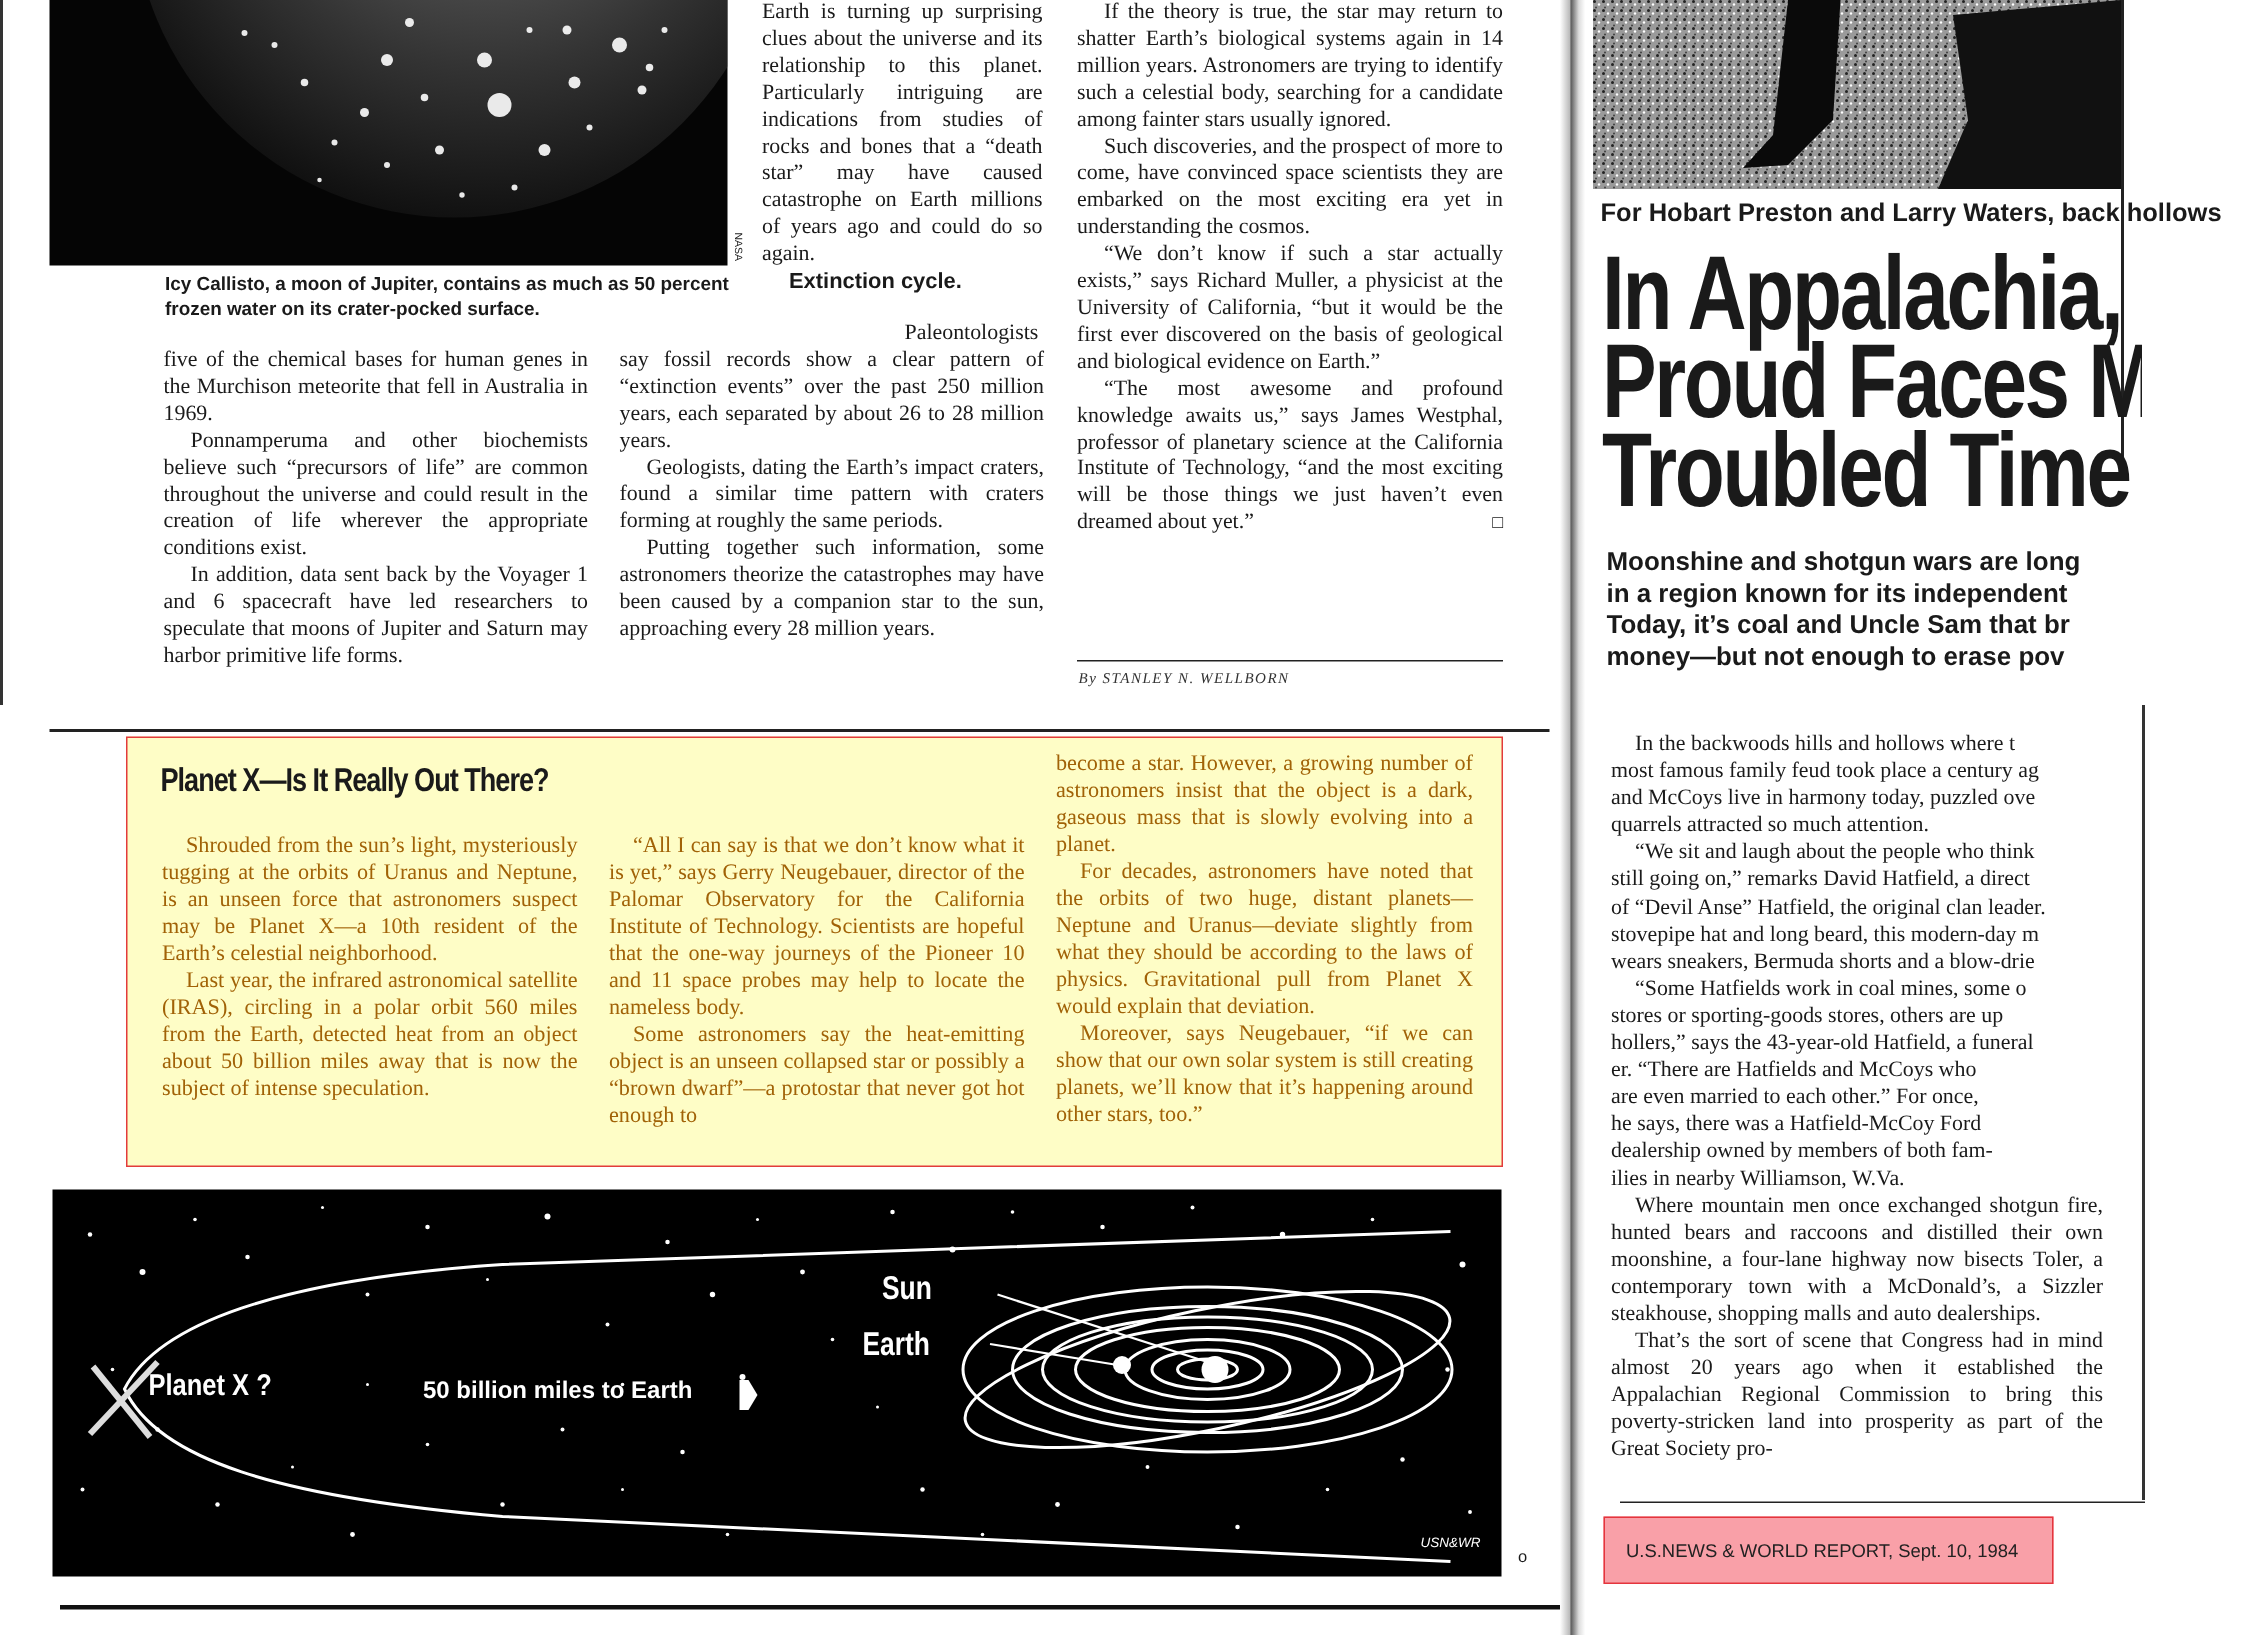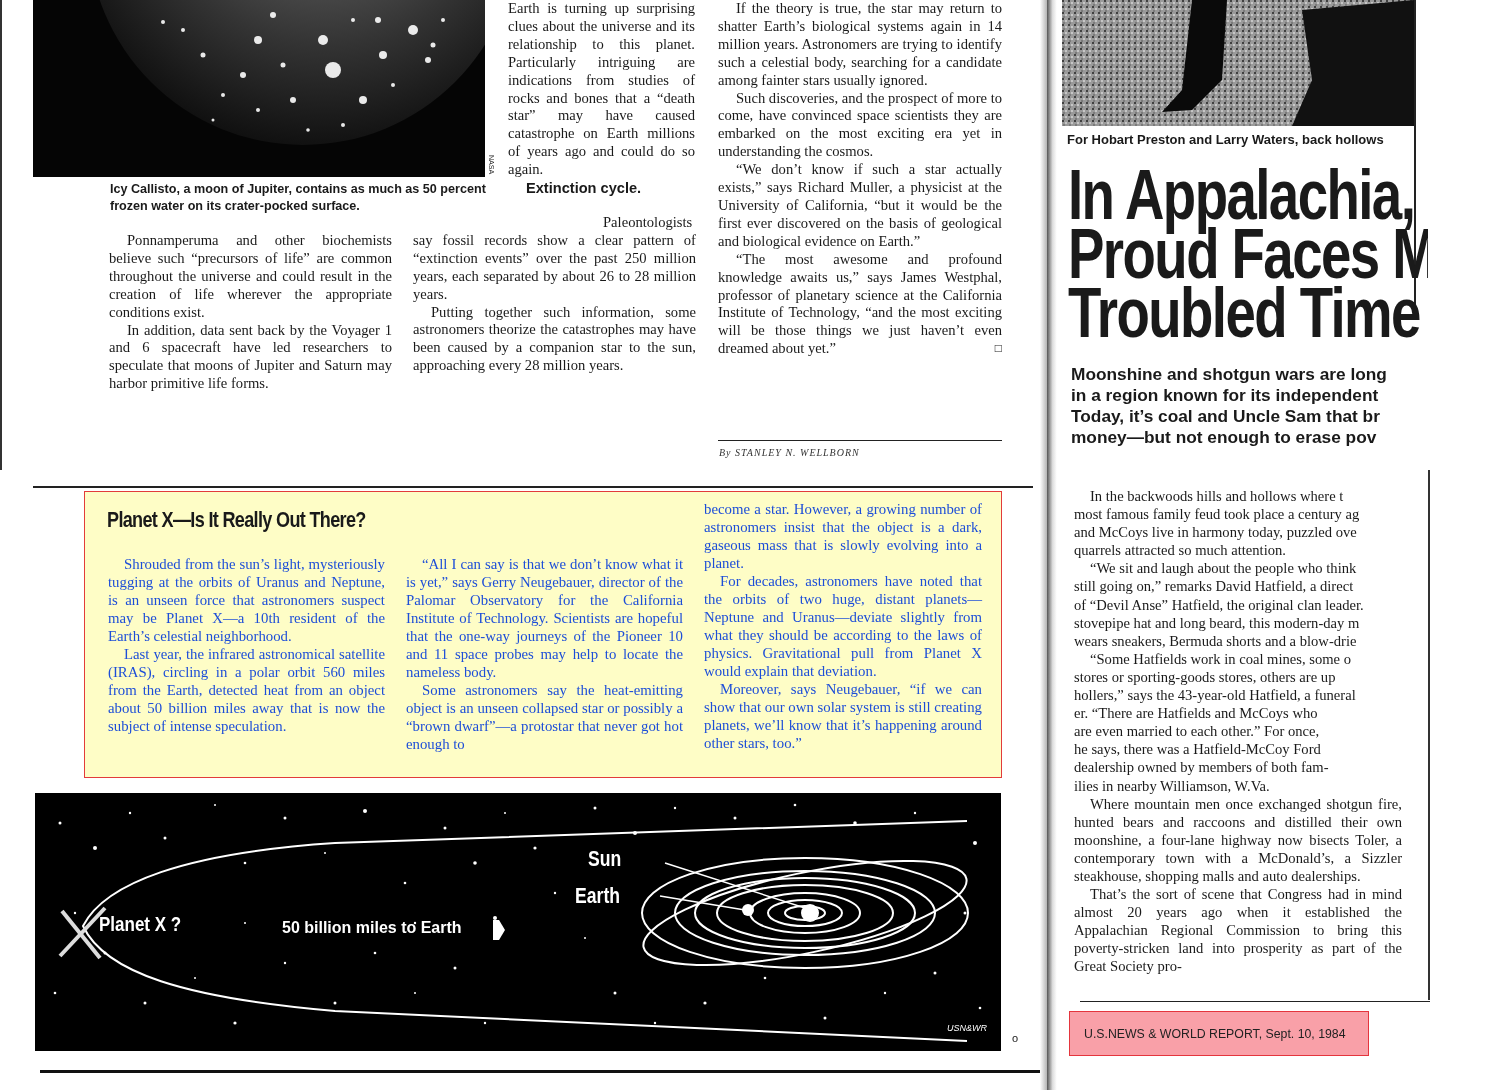--- a/index.html
+++ b/index.html
@@ -13,29 +13,29 @@
   #callisto{left:33px;top:0;width:452px;height:177px;background:#050505;overflow:hidden;}
   #callisto-caption{left:110px;top:181px;width:385px;font-size:12.6px;font-weight:bold;line-height:17px;}
   .credit{font-size:7px;color:#222;writing-mode:vertical-rl;}
   
   #left-rule{left:0;top:0;width:2px;height:470px;background:#333;}
   
   .rule{background:#222;}
   
   #planetx-box{left:84px;top:491px;width:918px;height:287px;background:#fefdc6;border:1.5px solid #e23b3b;box-sizing:border-box;}
   #planetx-title{left:107px;top:507px;font-family:"Liberation Sans","DejaVu Sans",sans-serif;font-weight:bold;font-size:22px;letter-spacing:-0.8px;transform:scaleX(0.82);transform-origin:left top;}
-  .boxcol p{margin:0;text-indent:16px;text-align:justify;font-size:14.8px;line-height:18px;color:#1d4ed8;}
+  .boxcol p{margin:0;text-indent:16px;text-align:justify;font-size:14.8px;line-height:18px;color:#a16207;}
   .boxcol p.noind{text-indent:0;}
   
   #diagram{left:35px;top:793px;width:966px;height:258px;background:#000;overflow:hidden;}
   #diagram svg{position:absolute;left:0;top:0;}
   .dlabel{position:absolute;color:#fff;font-family:"Liberation Sans","DejaVu Sans",sans-serif;font-weight:bold;}
   
   #right-photo{left:1062px;top:0;width:352px;height:126px;overflow:hidden;background:#333;}
-  #right-caption{left:1067px;top:132px;font-family:"Liberation Sans","DejaVu Sans",sans-serif;font-weight:bold;font-size:13px;white-space:nowrap;}
+  #right-caption{left:1067px;top:132px;font-family:"Liberation Sans","DejaVu Sans",sans-serif;font-weight:bold;font-size:17px;white-space:nowrap;}
   #headline{left:1068px;top:166px;width:360px;overflow:hidden;font-family:"Liberation Sans","DejaVu Sans",sans-serif;font-weight:bold;font-size:70px;line-height:59px;letter-spacing:-2px;white-space:nowrap;}
   #headline span{display:block;transform:scaleX(0.78);transform-origin:left top;}
   #deck{left:1071px;top:364px;width:350px;overflow:hidden;font-family:"Liberation Sans","DejaVu Sans",sans-serif;font-weight:bold;font-size:17.3px;line-height:21px;white-space:nowrap;}
   #right-body{left:1074px;top:487px;width:352px;overflow:hidden;}
   #right-body p{margin:0;text-indent:16px;font-size:14.6px;line-height:18.1px;white-space:nowrap;}
   #right-body p.wrap{white-space:normal;text-align:justify;width:328px;}
   #footer-badge{left:1069px;top:1011px;width:300px;height:45px;background:#f9a0a8;border:1px solid #e4353d;box-sizing:border-box;font-family:"Liberation Sans","DejaVu Sans",sans-serif;font-size:12.3px;color:#222;padding-left:14px;line-height:45px;}
   #gutter{left:1047px;top:0;width:14px;height:1090px;background:linear-gradient(90deg,#555 0,#888 15%,#ddd 40%,#fff 70%,#fff 100%);}
   #gutter-shadow{left:1040px;top:0;width:8px;height:1090px;background:linear-gradient(90deg,#fff,#aaa);}
 </style>
@@ -79,30 +79,32 @@
       <circle cx="180" cy="120" r="1.5"></circle>
         <circle cx="225" cy="110" r="2"></circle>
         <circle cx="400" cy="45" r="2.5"></circle>
     </g>
   </svg>
 </div>
 <div class="abs credit sans" style="left:488px;top:155px;">NASA</div>
 <div id="callisto-caption" class="abs sans">Icy Callisto, a moon of Jupiter, contains as much as 50 percent frozen water on its crater-pocked surface.</div>
 
 <div class="abs col" style="left:109px;top:232px;width:283px;">
+  <p class="noind">five of the chemical bases for human genes in the Murchison meteorite that fell in Australia in 1969.</p>
   <p>Ponnamperuma and other biochemists believe such “precursors of life” are common throughout the universe and could result in the creation of life wherever the appropriate conditions exist.</p>
   <p>In addition, data sent back by the Voyager 1 and 6 spacecraft have led researchers to speculate that moons of Jupiter and Saturn may harbor primitive life forms.</p>
 </div>
 
 <div class="abs col" style="left:508px;top:0;width:187px;">
   <p class="noind">Earth is turning up surprising clues about the universe and its relationship to this planet. Particularly intriguing are indications from studies of rocks and bones that a “death star” may have caused catastrophe on Earth millions of years ago and could do so again.</p>
   <p style="margin-top:1px;"><span class="lead">Extinction cycle.</span></p>
 </div>
 <div class="abs col" style="left:413px;top:214px;width:283px;">
   <p style="text-indent:190px;">Paleontologists say fossil records show a clear pattern of “extinction events” over the past 250 million years, each separated by about 26 to 28 million years.</p>
+  <p>Geologists, dating the Earth’s impact craters, found a similar time pattern with craters forming at roughly the same periods.</p>
   <p>Putting together such information, some astronomers theorize the catastrophes may have been caused by a companion star to the sun, approaching every 28 million years.</p>
 </div>
 
 <div class="abs col" style="left:718px;top:0;width:284px;">
   <p>If the theory is true, the star may return to shatter Earth’s biological systems again in 14 million years. Astronomers are trying to identify such a celestial body, searching for a candidate among fainter stars usually ignored.</p>
   <p>Such discoveries, and the prospect of more to come, have convinced space scientists they are embarked on the most exciting era yet in understanding the cosmos.</p>
   <p>“We don’t know if such a star actually exists,” says Richard Muller, a physicist at the University of California, “but it would be the first ever discovered on the basis of geological and biological evidence on Earth.”</p>
   <p><span>“The most awesome and profound knowledge awaits us,” says James Westphal, professor of planetary science at the California Institute of Technology, “and the most exciting will be those things we just haven’t even dreamed about yet.”</span> <span style="float:right;font-size:12px;">□</span></p>
 </div>
 <div class="abs rule" style="left:718px;top:440px;width:284px;height:1px;"></div>

